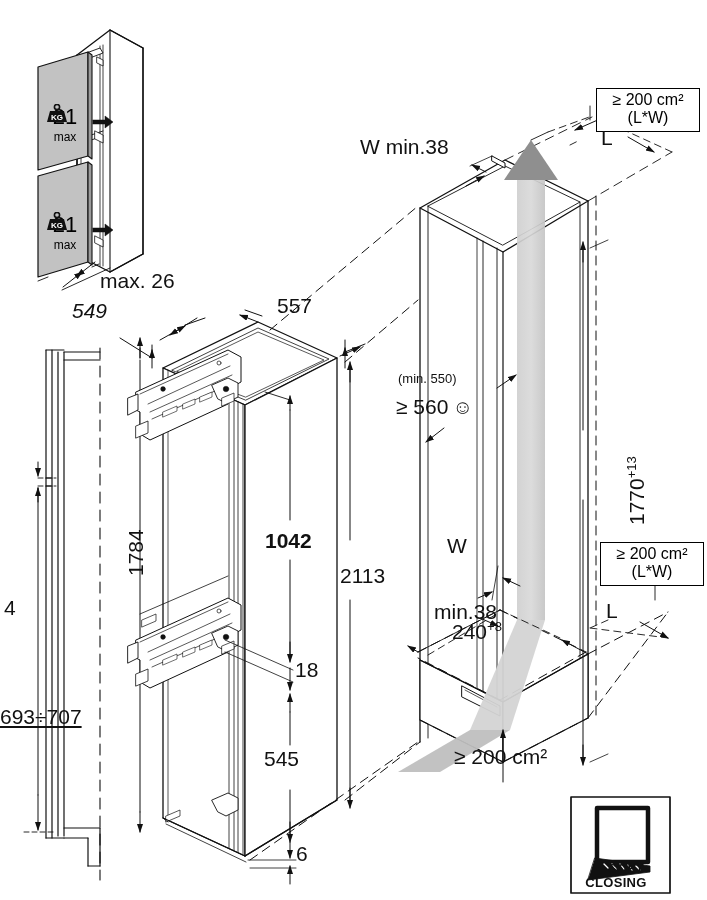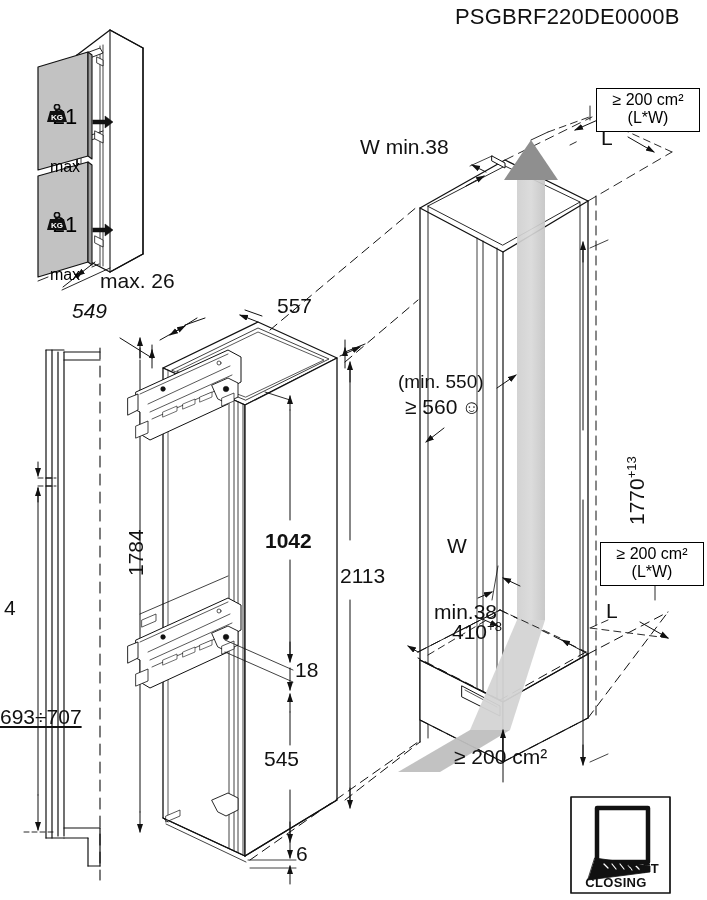--- a/index.html
+++ b/index.html
@@ -31,36 +31,35 @@
     color: #111;
   }
   .title-txt {
     font-size: 22px;
     letter-spacing: 0.2px;
   }
   .dim {
     font-size: 21px;
   }
   .dim-sm {
-    font-size: 19px;
+    font-size: 13px;
   }
   .vert {
     transform: rotate(-90deg);
     transform-origin: 0 0;
   }
   .sup {
     font-size: 0.62em;
     vertical-align: super;
   }
   .kgnum {
     font-size: 22px;
   }
   .kgmax {
-    font-size: 16px;
-    margin-top: 28px;
+    font-size: 12px;
   }
   .badge-label {
     font-size: 13px;
     font-weight: bold;
     text-align: center;
     letter-spacing: 0.3px;
   }
   .note-box {
     position: absolute;
     border: 1.6px solid #000;
@@ -384,21 +383,20 @@
           <path d="M612,864 L616,869"></path>
           <path d="M620,864 L624,869"></path>
           <path d="M628,865 L632,870"></path>
           <path d="M636,866 L640,870"></path>
         </g>
       </g>
 
     </g>
   </svg>
 
-  <div class="txt title-txt" style="left:455px; top:5px;">PSGBRF220DE0000B</div>
 
   <div style="position:absolute; left:45px; top:104px; text-align:center; width:40px;">
     <svg width="24" height="19" viewBox="0 0 24 19" style="display:block;margin:0 auto;">
       <circle cx="12" cy="3" r="2.6" fill="none" stroke="#111" stroke-width="1.6"></circle>
       <path d="M5,7 L19,7 L22,18 L2,18 Z" fill="#111"></path>
       <text x="12" y="16" font-family="Liberation Sans, sans-serif" font-size="8" font-weight="bold" fill="#fff" text-anchor="middle">KG</text>
     </svg>
     <div class="kgnum">21</div>
     <div class="kgmax">max</div>
   </div>
@@ -437,40 +435,40 @@
 
   <div class="note-box" style="left:596px; top:88px; width:92px;">
     <div>≥ 200 cm²</div>
     <div>(L*W)</div>
   </div>
 
   <div class="txt dim" style="left:601px; top:127px;">L</div>
 
   <div class="txt dim-sm" style="left:398px; top:372px;">(min. 550)</div>
 
-  <div class="txt dim" style="left:405px; top:396px;">
+  <div class="txt dim" style="left:396px; top:396px;">
     <span>≥ 560</span><span style="font-size:20px; margin-left:4px;">☺</span>
   </div>
 
   <div class="txt dim vert" style="left:625px; top:525px;">
     <span>1770</span><span class="sup">+13</span>
   </div>
 
   <div class="txt dim" style="left:447px; top:535px;">W</div>
   <div class="txt dim" style="left:434px; top:557px;margin-top:44px;">min.38</div>
 
   <div class="txt dim" style="left:452px; top:620px;">
-    <span>410</span><span class="sup">+8</span>
+    <span>240</span><span class="sup">+8</span>
   </div>
 
   <div class="note-box" style="left:600px; top:542px; width:92px;">
     <div>≥ 200 cm²</div>
     <div>(L*W)</div>
   </div>
 
   <div class="txt dim" style="left:606px; top:600px;">L</div>
 
   <div class="txt dim" style="left:454px; top:746px;">≥ 200 cm²</div>
 
-  <div class="txt badge-label" style="left:571px; top:862px; width:110px;margin-left:15px;">SOFT</div>
+  <div class="txt badge-label" style="left:571px; top:862px; width:110px;">SOFT</div>
   <div class="txt badge-label" style="left:571px; top:876px; width:90px;">CLOSING</div>
 
 </div>
 
 </body></html>

